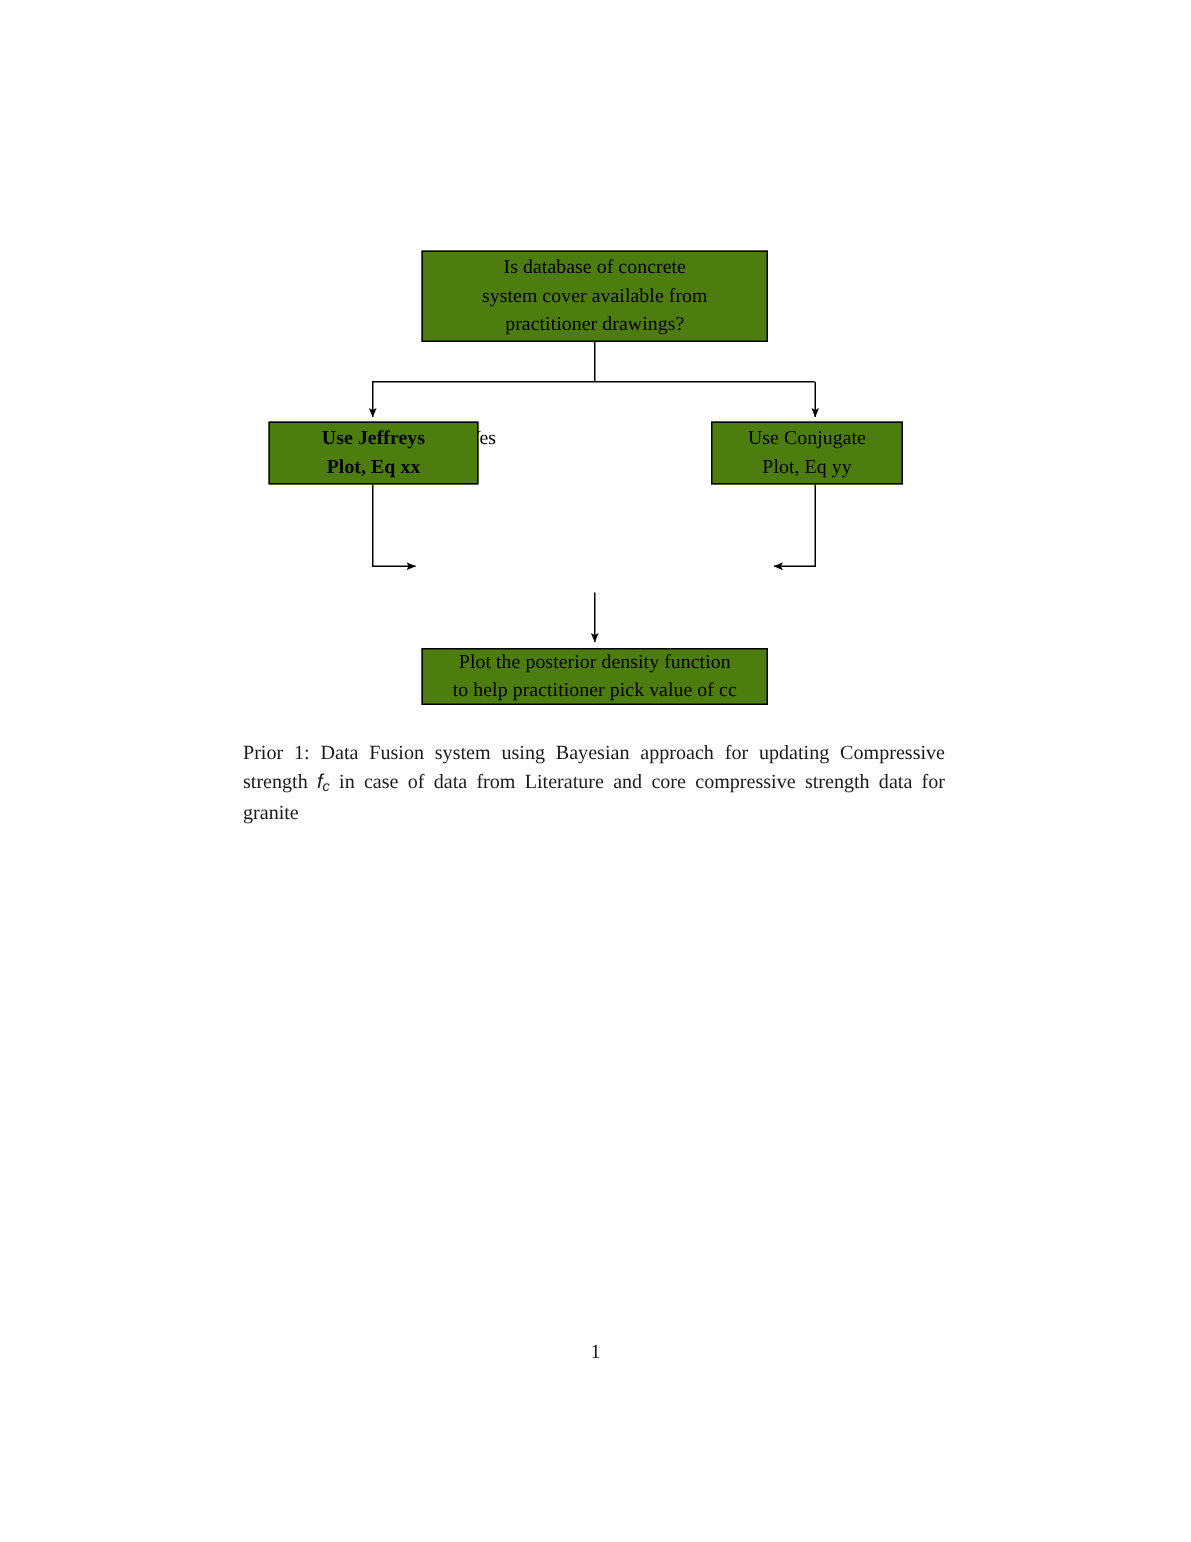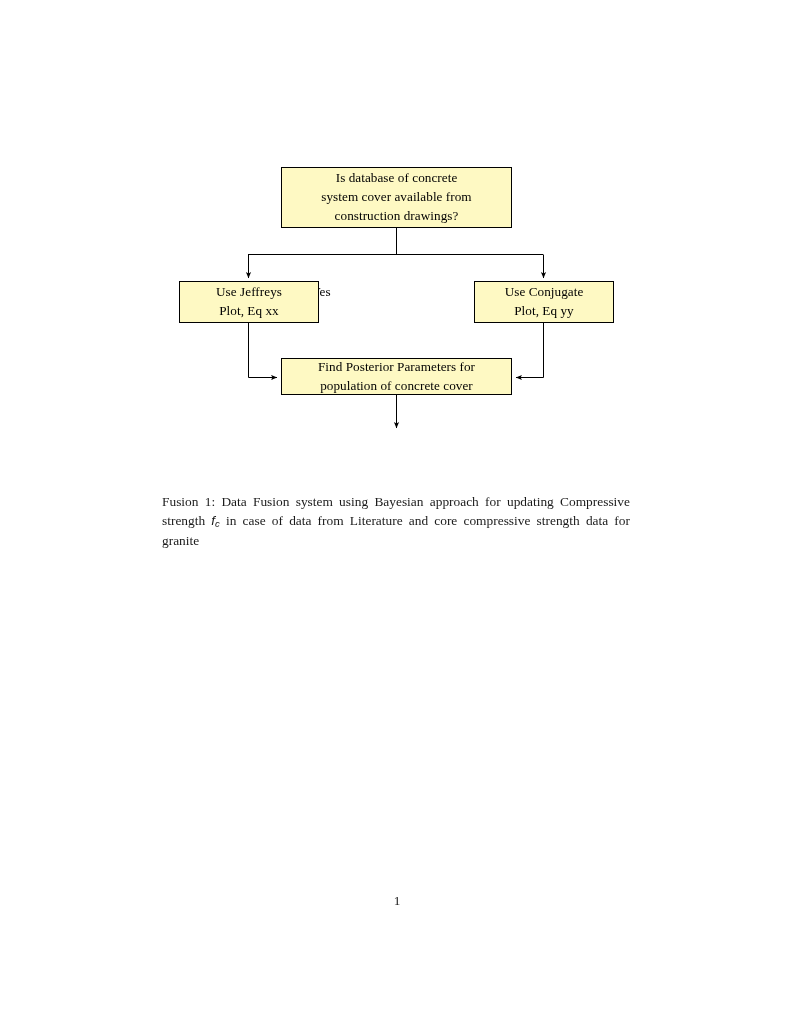--- a/index.html
+++ b/index.html
@@ -27,36 +27,36 @@
     position: absolute;
     left: 0;
     top: 0;
     width: 794px;
     height: 500px;
   }
   .node-box {
     position: absolute;
     box-sizing: border-box;
     border: 1px solid #000000;
-    background: #fef9c3;
+    background: #4d7c0f;
     display: flex;
     flex-direction: column;
     align-items: center;
     justify-content: center;
     text-align: center;
     font-size: 13.2px;
     line-height: 1.42;
     letter-spacing: 0.05px;
     white-space: nowrap;
   }
   .node-box .line { display: block; }
 
   #node-question   { left: 281px; top: 167px; width: 231px; height: 61px; }
-  #node-jeffreys   { left: 179px; top: 281px; width: 140px; height: 42px; }
-  #node-conjugate  { left: 474px; top: 281px; width: 140px; height: 42px; }
+  #node-jeffreys   { left: 179px; top: 281px; width: 140px; height: 42px; font-weight: bold; }
+  #node-conjugate  { left: 474px; top: 281px; width: 128px; height: 42px; }
   #node-posterior  { left: 281px; top: 358px; width: 231px; height: 37px; }
   #node-plot       { left: 281px; top: 432px; width: 231px; height: 38px; }
 
   .edge-label {
     position: absolute;
     font-size: 13.2px;
     line-height: 1;
     white-space: nowrap;
     text-align: center;
     margin-top: 48px;
@@ -121,39 +121,39 @@
     <path d="M248.5,323 L248.5,377.5 L277,377.5" stroke="#000000" stroke-width="1" fill="none" marker-end="url(#arrowhead)"></path>
 
     <path d="M543.5,323 L543.5,377.5 L516,377.5" stroke="#000000" stroke-width="1" fill="none" marker-end="url(#arrowhead)"></path>
 
     <path d="M396.5,395 L396.5,428" stroke="#000000" stroke-width="1" fill="none" marker-end="url(#arrowhead)"></path>
   </svg>
 
   <div class="node-box" id="node-question">
     <span class="line">Is database of concrete</span>
     <span class="line">system cover available from</span>
-    <span class="line">construction drawings?</span>
+    <span class="line">practitioner drawings?</span>
   </div>
 
   <div class="edge-label" id="edge-label-yes">Yes</div>
   <div class="edge-label" id="edge-label-no">No</div>
 
   <div class="node-box" id="node-jeffreys">
     <span class="line">Use Jeffreys</span>
     <span class="line">Plot, Eq xx</span>
   </div>
 
   <div class="node-box" id="node-conjugate">
     <span class="line">Use Conjugate</span>
     <span class="line">Plot, Eq yy</span>
   </div>
 
-  <div class="node-box" id="node-posterior">
-    <span class="line">Find Posterior Parameters for</span>
-    <span class="line">population of concrete cover</span>
+
+  <div class="node-box" id="node-plot">
+    <span class="line">Plot the posterior density function</span>
+    <span class="line">to help practitioner pick value of cc</span>
   </div>
 
-
-  <div id="figure-caption"><span class="caption-label">Fusion 1:</span> <span>Data Fusion system using Bayesian approach for updating Compressive strength</span> <span class="mathvar"><span>f</span><sub>c</sub></span> <span>in case of data from Literature and core compressive strength data for granite</span></div>
+  <div id="figure-caption"><span class="caption-label">Prior 1:</span> <span>Data Fusion system using Bayesian approach for updating Compressive strength</span> <span class="mathvar"><span>f</span><sub>c</sub></span> <span>in case of data from Literature and core compressive strength data for granite</span></div>
 
   <div id="page-number">1</div>
 
 </div>
 
 </body></html>

